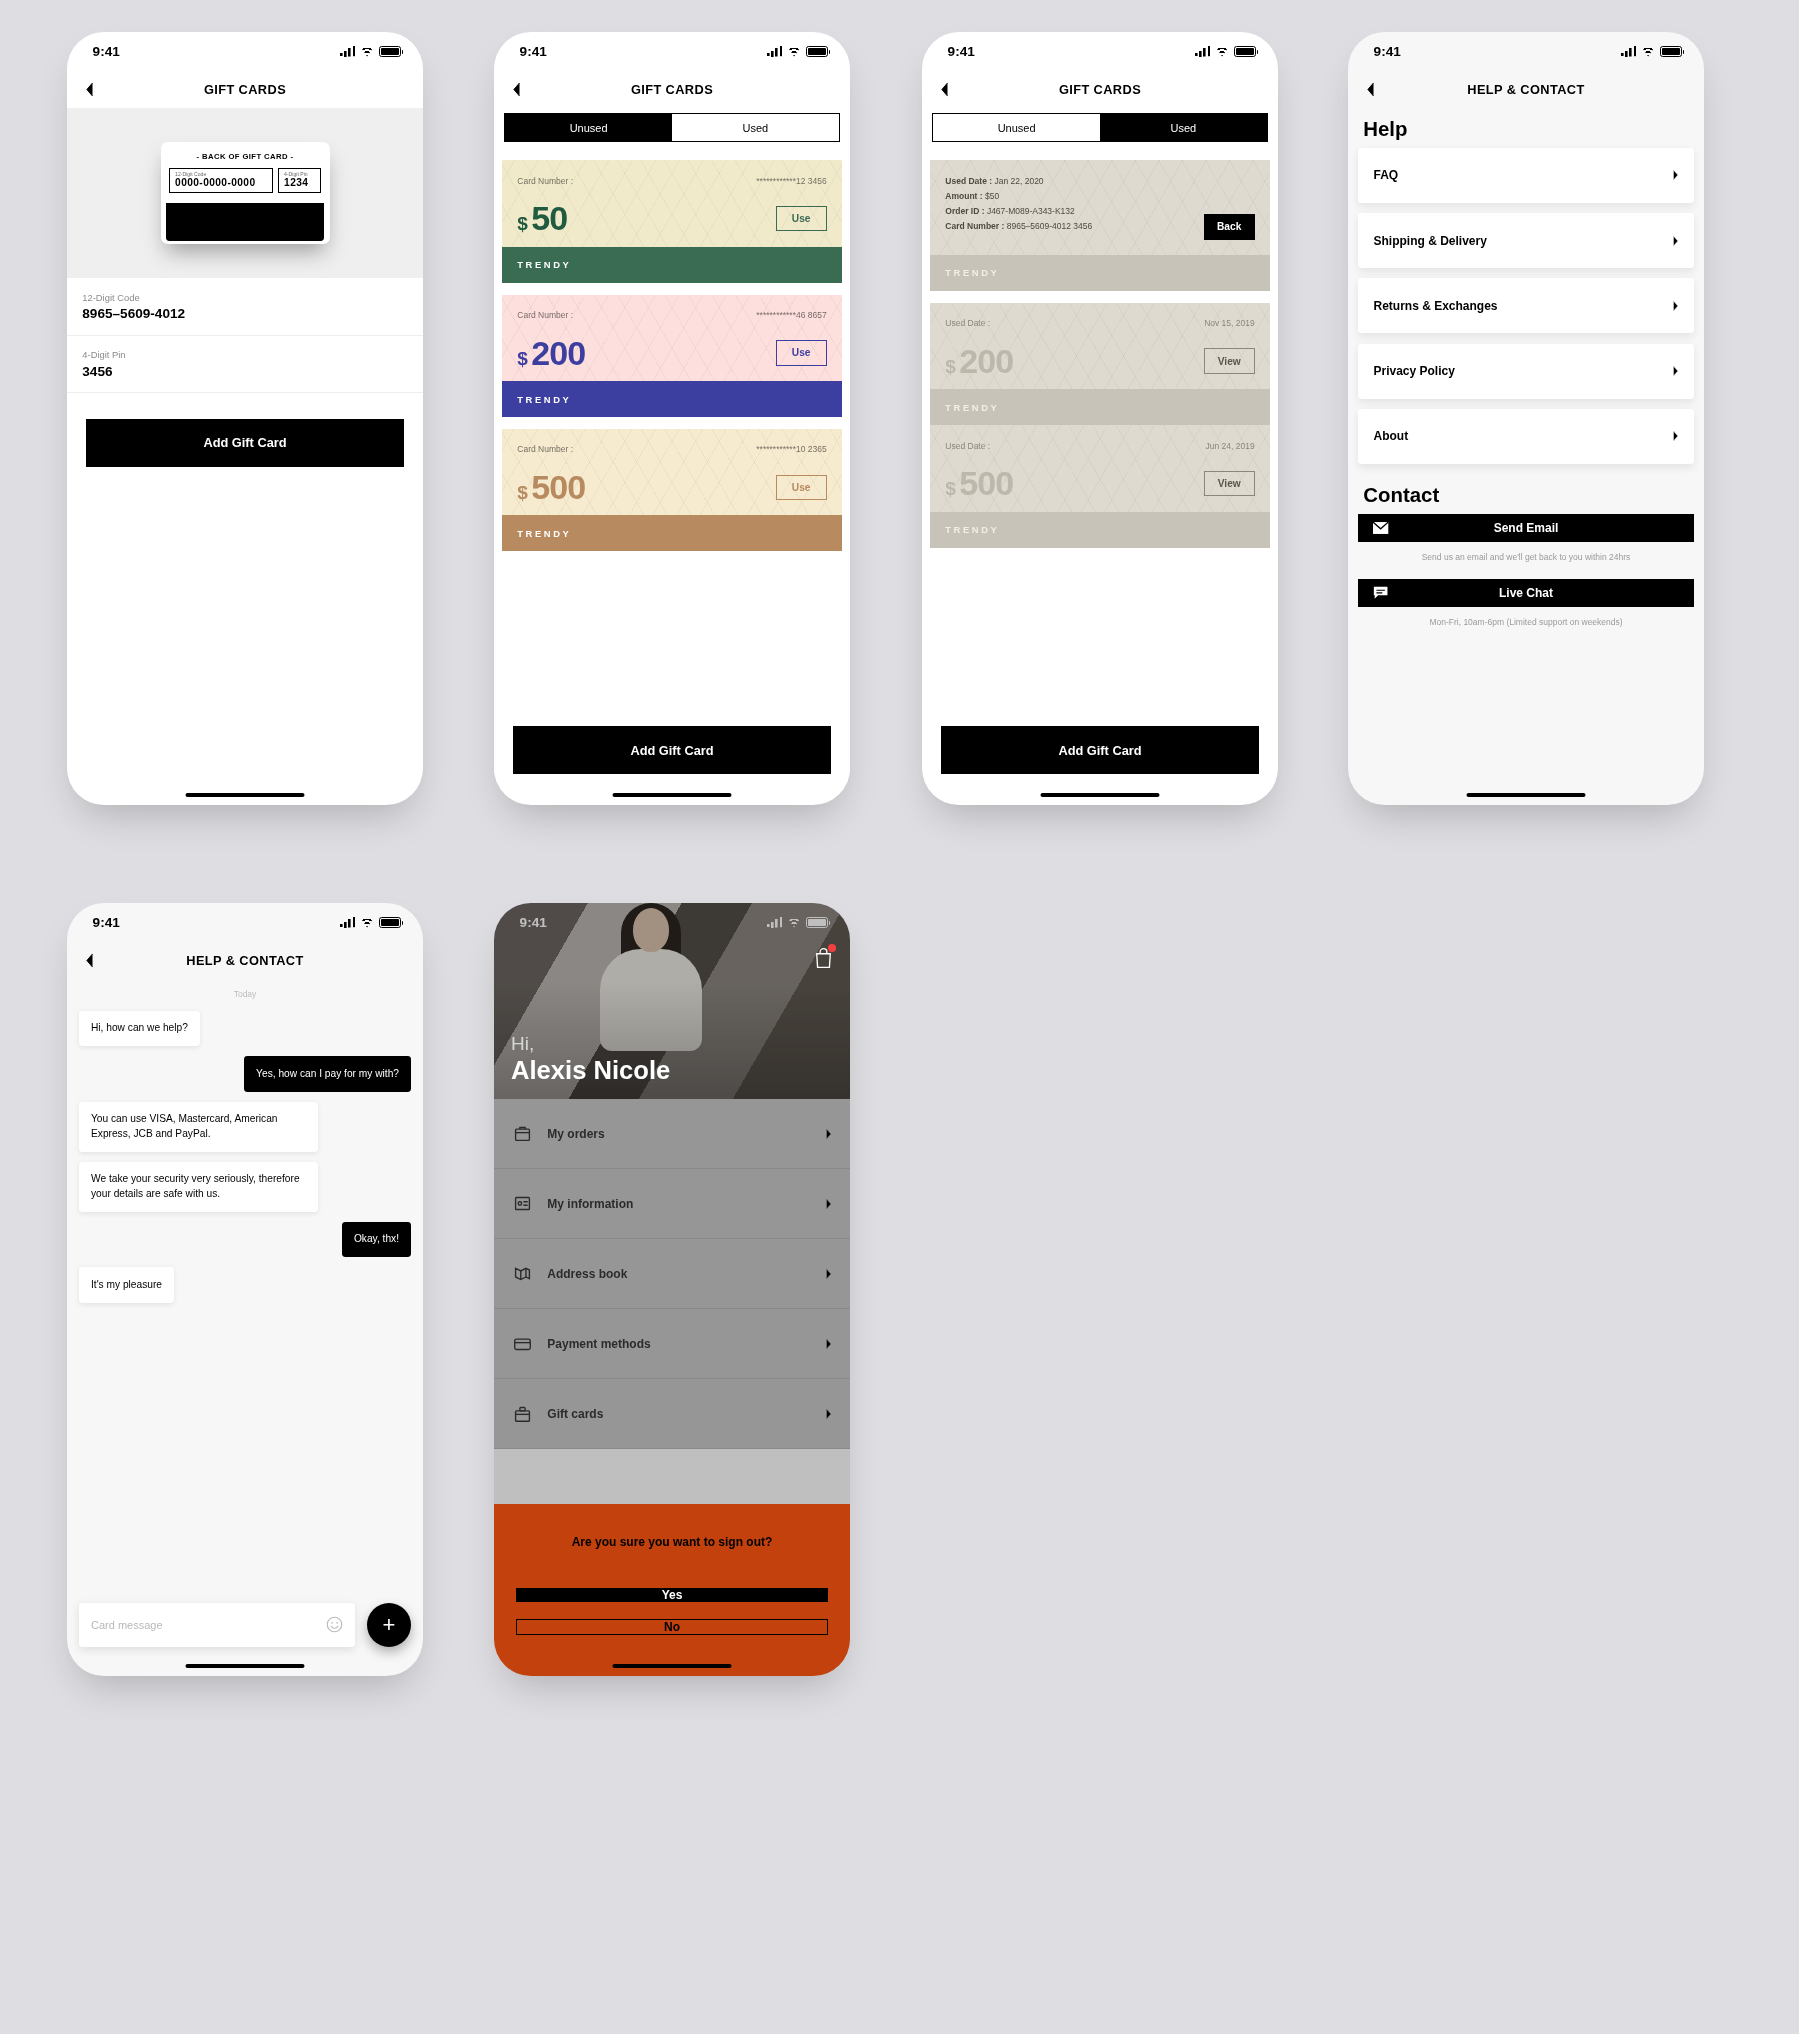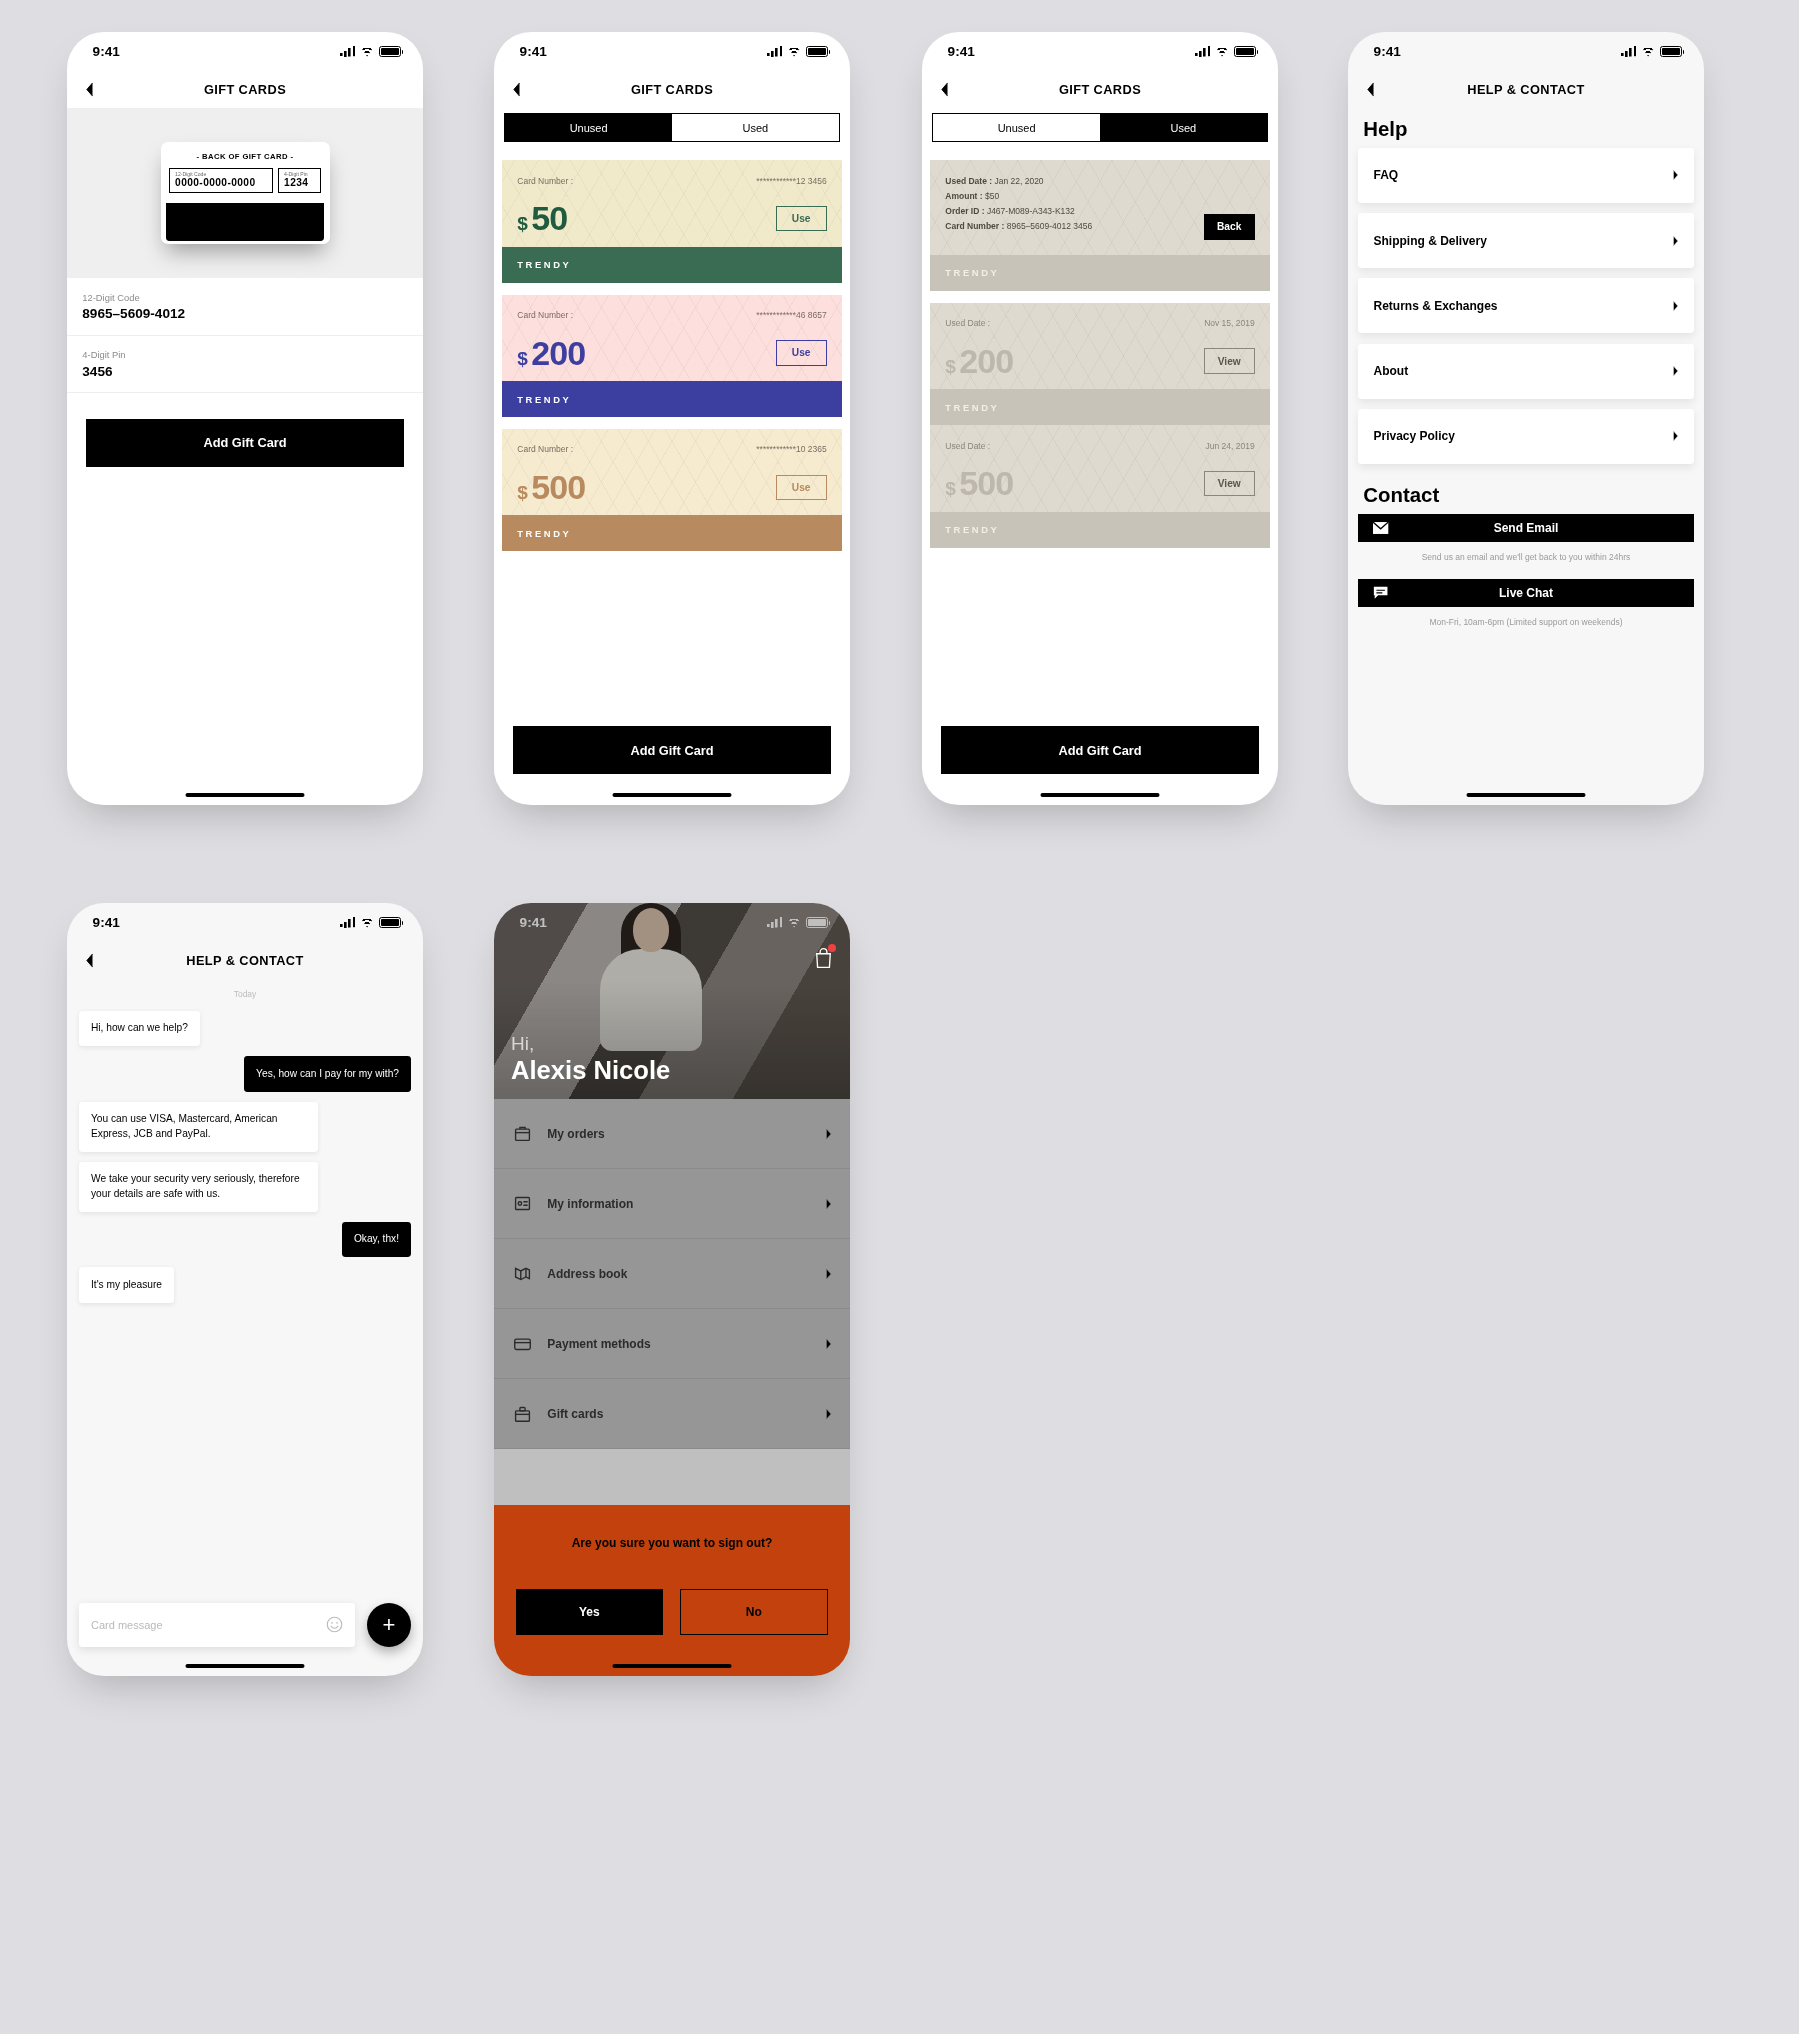--- a/index.html
+++ b/index.html
@@ -158,21 +158,21 @@
   .model .body{width:102px;height:102px;background:#eae7e0;border-radius:41px 41px 12px 12px;margin-top:-3.4px;}
 
   .dim{position:absolute;inset:0;background:rgba(0,0,0,.25);}
   .menu{background:#c9c9c9;}
   .m-row{height:70px;border-bottom:0.9px solid #b9b9b9;display:flex;align-items:center;padding:0 19px;gap:15.3px;font-size:12px;font-weight:600;color:#3a3a3a;position:relative;}
   .m-row svg.chev{position:absolute;right:17px;width:6.8px;height:12px;stroke:#7b7b7b;}
   .m-row .ic{width:19px;height:19px;stroke:#3a3a3a;fill:none;stroke-width:1.6;}
 
   .sheet{position:absolute;left:0;right:0;bottom:0;background:#c2410c;padding:31px 22px 41px;}
   .sheet .q{text-align:center;font-size:12px;font-weight:700;margin-bottom:39px;}
-  .sheet .btns{display:flex;gap:17px;}
+  .sheet .btns{display:flex;gap:17px;flex-direction:column;}
   .sheet .b{flex:1;height:46px;display:flex;align-items:center;justify-content:center;font-size:12px;font-weight:700;}
   .sheet .b.y{background:#000;color:#fff;}
   .sheet .b.n{border:0.9px solid #000;}
 </style>
 </head>
 <body>
 
 <svg width="0" height="0" style="position:absolute">
   <defs>
     <g id="chev-l">
@@ -407,27 +407,27 @@
               <use href="#chev-r" stroke="#bbb"></use>
             </svg>
           </div>
           <div class="row-card">
             <span>Returns &amp; Exchanges</span>
             <svg class="chev" viewBox="0 0 10 16">
               <use href="#chev-r" stroke="#bbb"></use>
             </svg>
           </div>
           <div class="row-card">
-            <span>About</span>
+            <span>Privacy Policy</span>
             <svg class="chev" viewBox="0 0 10 16">
               <use href="#chev-r" stroke="#bbb"></use>
             </svg>
           </div>
           <div class="row-card">
-            <span>Privacy Policy</span>
+            <span>About</span>
             <svg class="chev" viewBox="0 0 10 16">
               <use href="#chev-r" stroke="#bbb"></use>
             </svg>
           </div>
         </div>
     <div class="sect-h">Contact</div>
 
     <div class="dark-row">
       <span class="ic">
             <svg width="15.3" height="12" viewBox="0 0 18 14">

